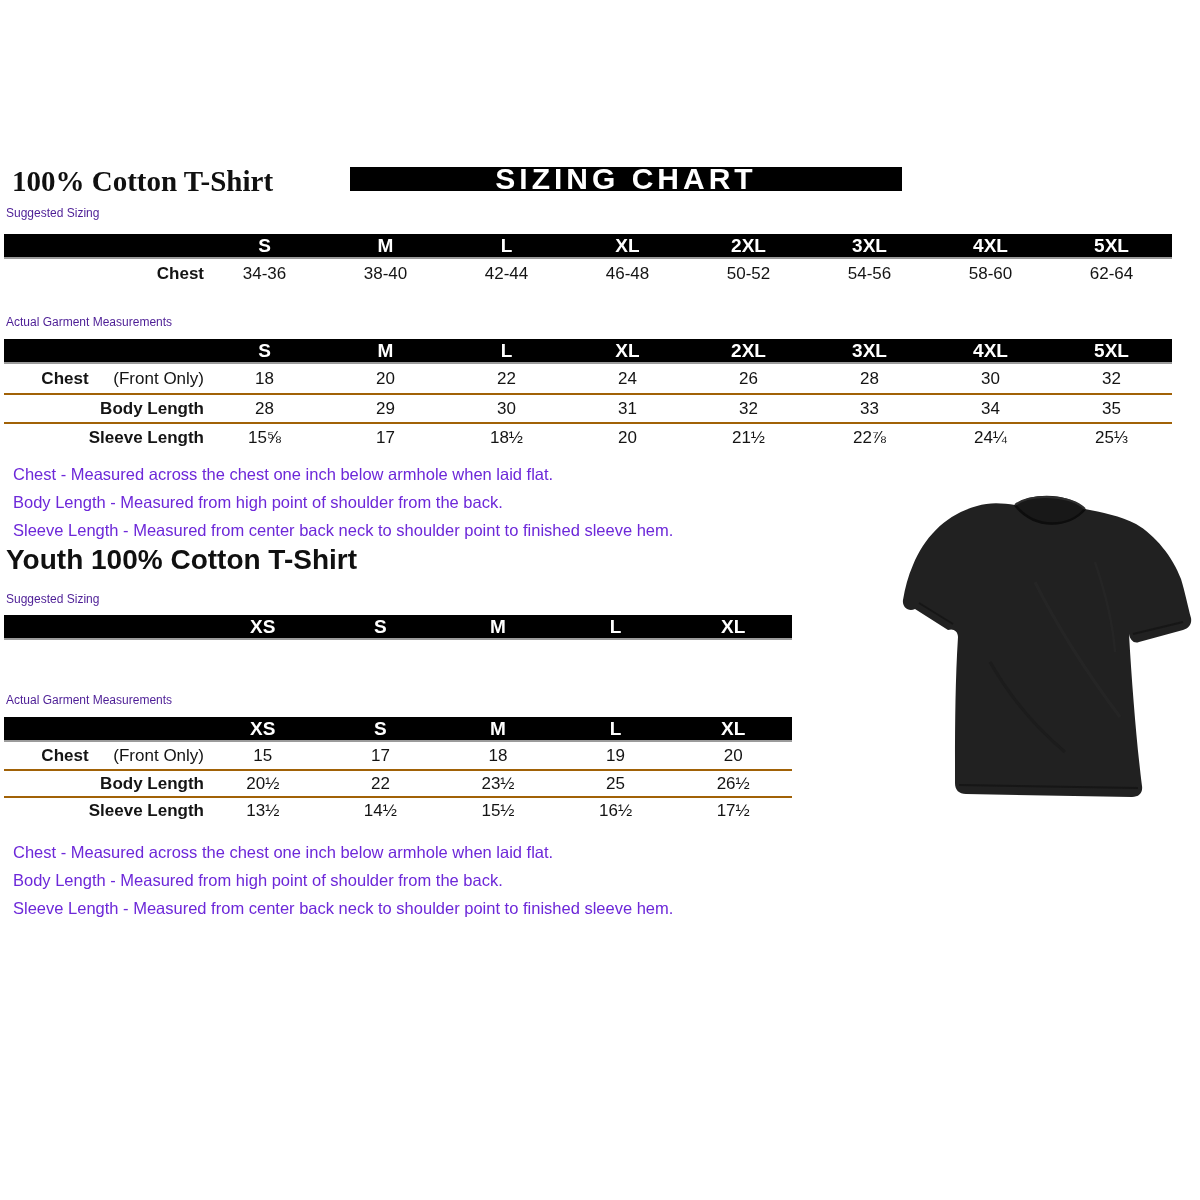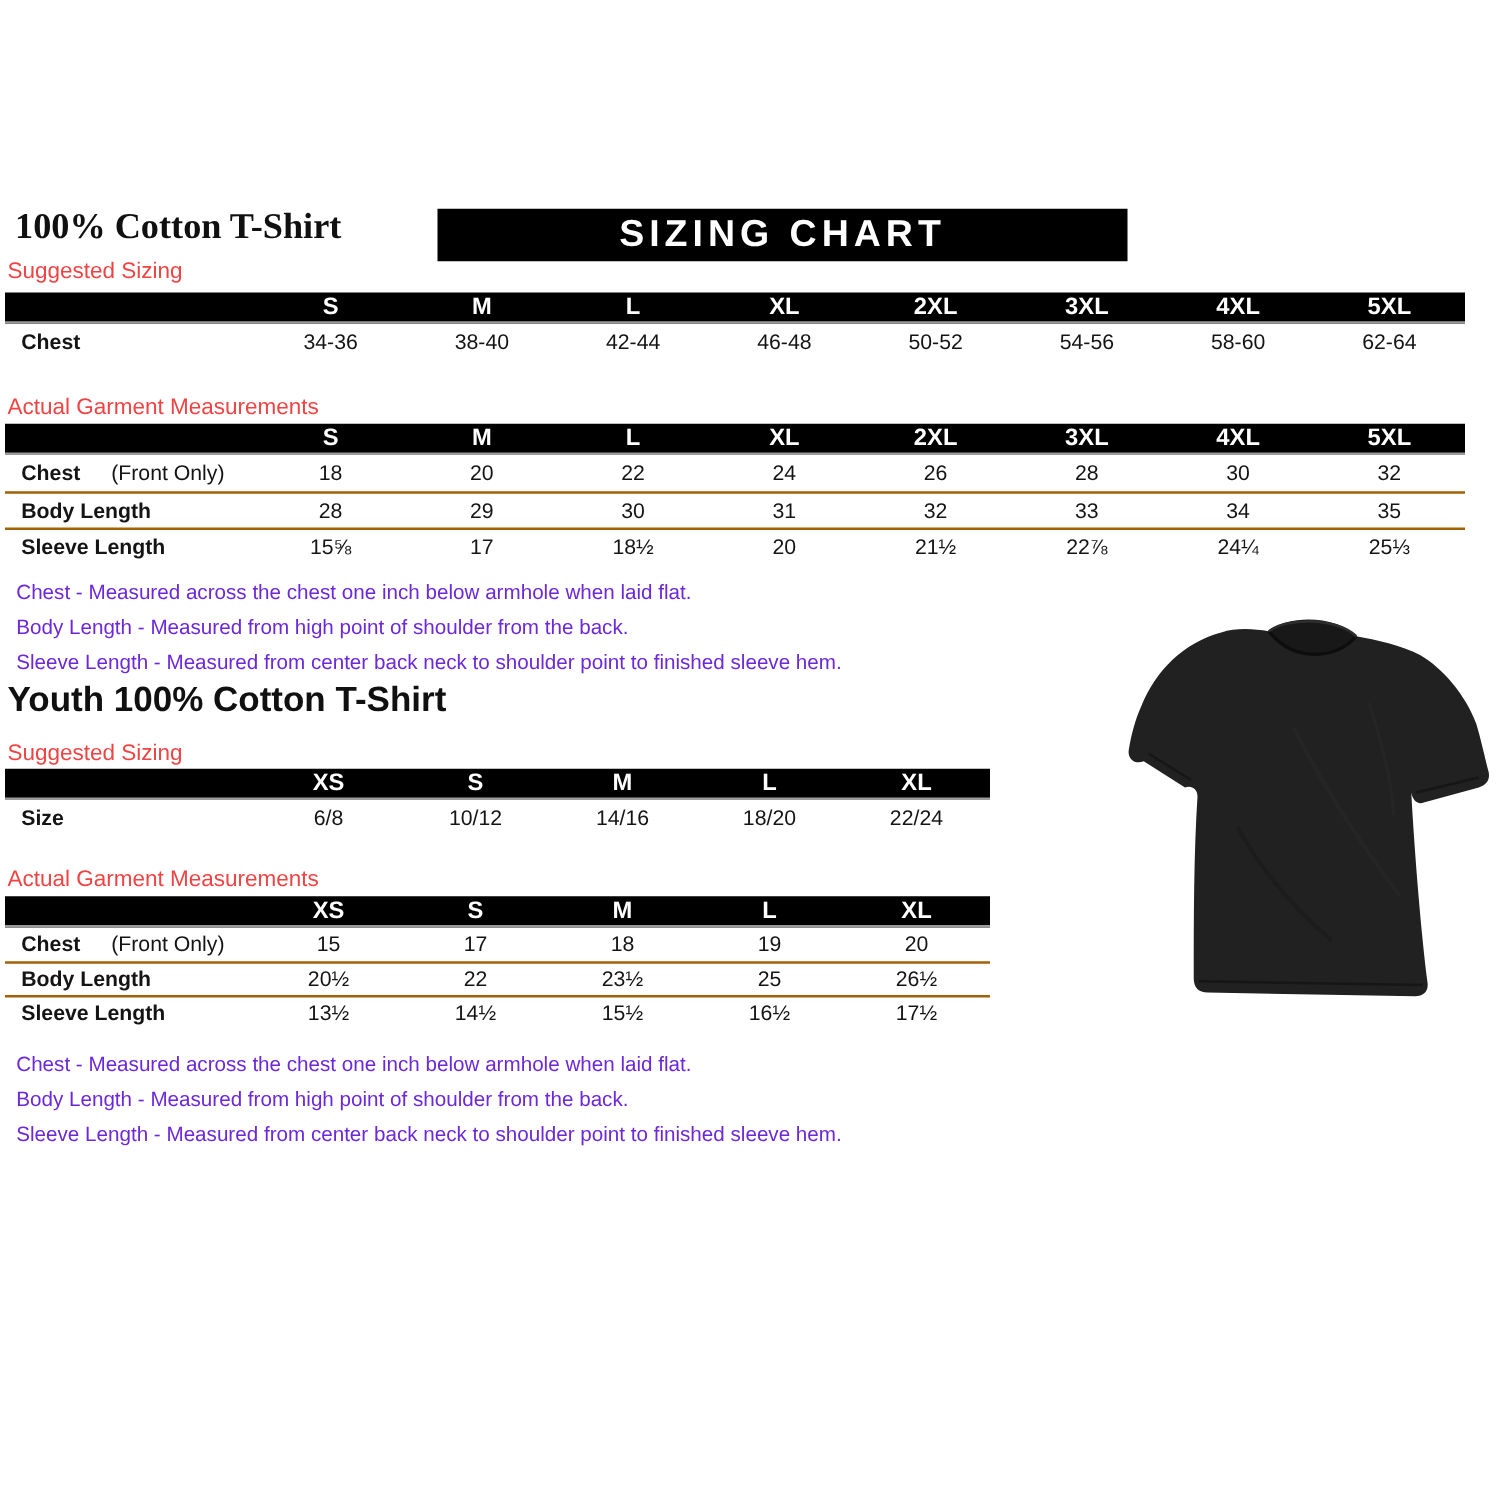--- a/index.html
+++ b/index.html
@@ -16,49 +16,49 @@
     font-size:29px; font-weight:700; color:#101010; letter-spacing:0px; white-space:nowrap;
   }
   .youth-heading {
     font-size:28px; font-weight:700; color:#101010; white-space:nowrap;
   }
   .banner {
     background:#000000; color:#ffffff;
     display:flex; align-items:center; justify-content:center;
     font-size:30px; font-weight:700; letter-spacing:4px; white-space:nowrap;
   }
-  .sec-label { font-size:18px; color:#ef4444; white-space:nowrap; }
+  .sec-label { font-size:12px; color:#4c1d95; white-space:nowrap; }
 
   .sizes-table { position:absolute; }
   .trow { display:flex; align-items:center; box-sizing:border-box; }
   .thead-row {
     background:#000000; height:25px;
     border-bottom:2px solid #9b9b9b;
   }
   .thead-row .tcell { color:#ffffff; font-weight:700; font-size:19px; }
   .data-row { height:29px; font-size:17px; color:#141414; }
   .data-row + .data-row { border-top:2px solid #a16207; }
   .tlabel {
     width:200px; padding-left:13px; box-sizing:border-box;
-    text-align:left; font-weight:700; font-size:17px; white-space:nowrap;
+    text-align:right; font-weight:700; font-size:17px; white-space:nowrap;
   }
   .tcell { flex:1; text-align:center; white-space:nowrap; }
   .label-note { font-weight:400;margin-left:20px; }
 
   .notes { font-size:16.5px; line-height:28px; color:#6d28d9; }
   .note-line { white-space:nowrap; }
 
   .tshirt-wrap { position:absolute; }
 </style>
 </head>
 <body>
 
 <div class="abs main-heading" style="left:12px; top:165px;font-family:Liberation Serif, serif;">100% Cotton T-Shirt</div>
 
-<div class="abs banner" style="left:350px; top:167px; width:552px; height:42px;">SIZING CHART</div>
+<div class="abs banner" style="left:350px; top:167px; width:552px; height:24px;">SIZING CHART</div>
 
 <div class="abs sec-label" style="left:6px; top:206px;">Suggested Sizing</div>
 
 <div class="sizes-table" style="left:4px; top:234px; width:1168px;">
   <div class="trow thead-row">
     <div class="tlabel"></div>
     <div class="tcell">S</div>
     <div class="tcell">M</div>
     <div class="tcell">L</div>
     <div class="tcell">XL</div>
@@ -140,28 +140,20 @@
 <div class="abs sec-label" style="left:6px; top:592px;">Suggested Sizing</div>
 
 <div class="sizes-table" style="left:4px; top:615px; width:788px;">
   <div class="trow thead-row">
     <div class="tlabel"></div>
     <div class="tcell">XS</div>
     <div class="tcell">S</div>
     <div class="tcell">M</div>
     <div class="tcell">L</div>
     <div class="tcell">XL</div>
-  </div>
-  <div class="trow data-row">
-    <div class="tlabel">Size</div>
-    <div class="tcell">6/8</div>
-    <div class="tcell">10/12</div>
-    <div class="tcell">14/16</div>
-    <div class="tcell">18/20</div>
-    <div class="tcell">22/24</div>
   </div>
 </div>
 
 <div class="abs sec-label" style="left:6px; top:693px;">Actual Garment Measurements</div>
 
 <div class="sizes-table" style="left:4px; top:717px; width:788px;">
   <div class="trow thead-row">
     <div class="tlabel"></div>
     <div class="tcell">XS</div>
     <div class="tcell">S</div>

